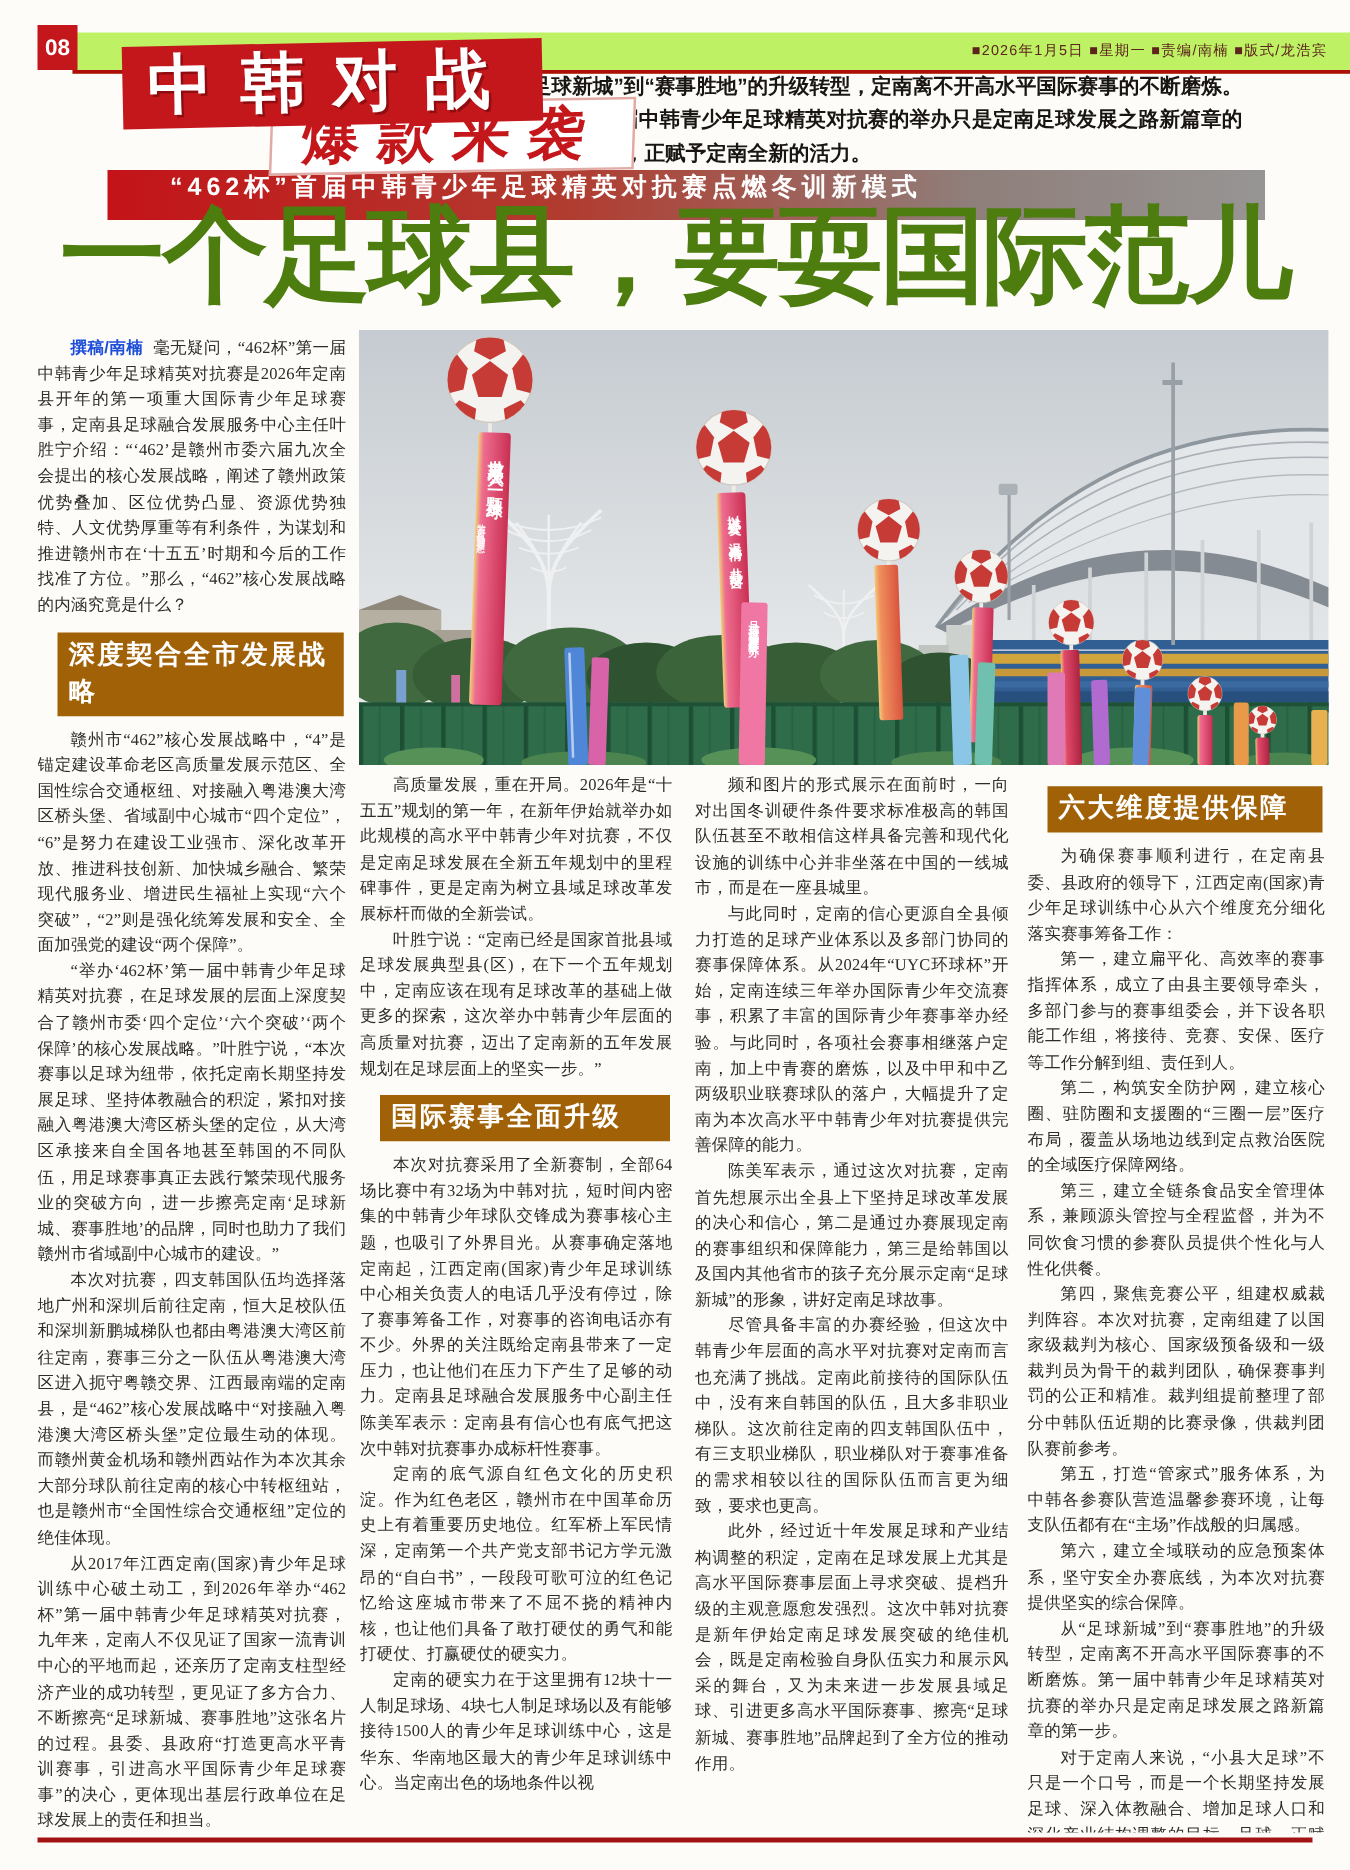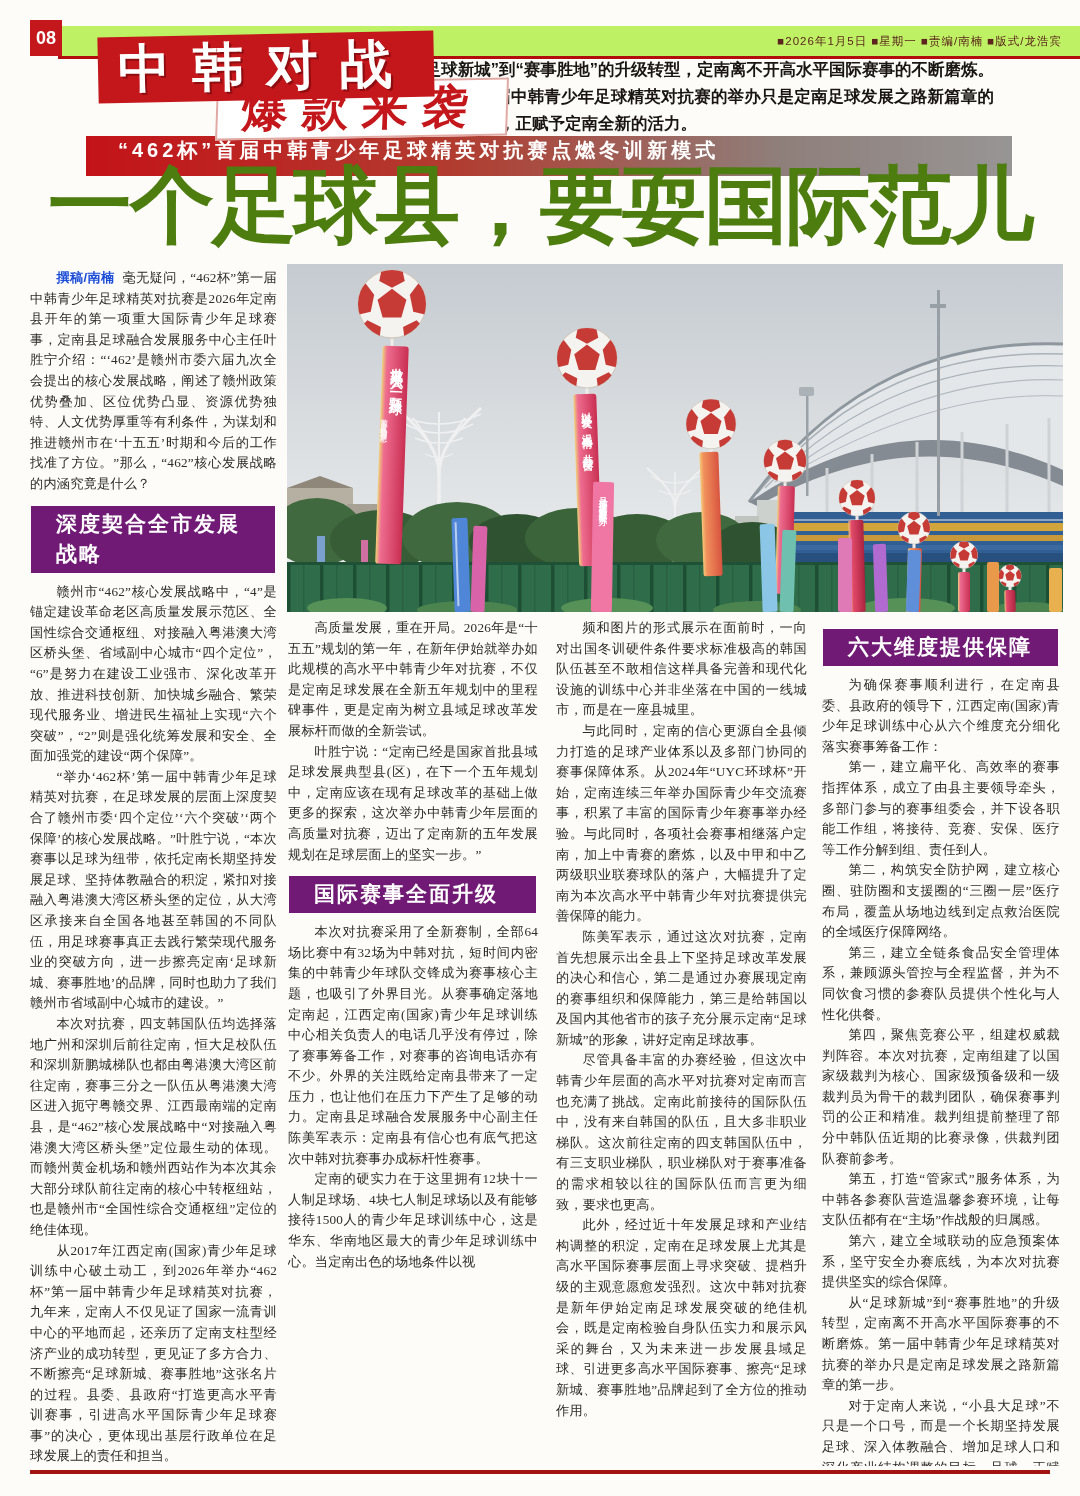--- a/index.html
+++ b/index.html
@@ -18,38 +18,38 @@
       text-shadow:2px 2px 0 #8f0d10;z-index:3;}
   .m2{position:absolute;left:216px;top:80px;background:#fff;border:2px solid #e2aaa4;color:#c4171c;
       padding:3px 24px 5px;font:900 46px/1 "Liberation Sans",sans-serif;letter-spacing:14px;
       transform:rotate(-1deg) skewX(-3deg);z-index:2;}
   
   .intro{position:absolute;left:400px;top:56px;width:594px;font:bold 16.5px/27px "Liberation Sans",sans-serif;
          color:#181512;text-align:justify;}
   .kicker{position:absolute;left:86px;top:136px;width:926px;height:40px;
           background:linear-gradient(90deg,#c41318 0%,#b13c30 40%,#8f7f7b 75%,#979594 100%);
           color:#fff;font:bold 20px/28px "Liberation Sans",sans-serif;letter-spacing:4px;
-          padding-left:32px;box-sizing:border-box;white-space:nowrap;}
+          padding-left:50px;box-sizing:border-box;white-space:nowrap;}
   .headline{position:absolute;left:28px;top:156px;width:1024px;margin:0;text-align:center;
             font:900 84px/100px "Liberation Serif",serif;color:#4d7c0f;letter-spacing:-2px;}
   
   .photo{position:absolute;left:287px;top:264px;width:776px;height:348px;overflow:hidden;}
   .vt{writing-mode:vertical-rl;text-orientation:upright;letter-spacing:2px;
       font-family:"Liberation Sans",sans-serif;font-weight:bold;fill:#fff;}
   
   .col{position:absolute;overflow:hidden;}
   .col1{left:30px;top:268px;width:247px;height:1196px;}
   .col2{left:288px;top:618px;width:250px;height:848px;}
   .col3{left:556px;top:618px;width:251px;height:848px;}
   .col4{left:822px;top:618px;width:238px;height:848px;}
   .bp{margin:0;text-indent:2em;font:13.2px/20.6px "Liberation Serif",serif;color:#2e2b28;
       text-align:justify;letter-spacing:.2px;}
   .byline{font-family:"Liberation Sans",sans-serif;font-weight:bold;color:#1d4ed8;margin-right:8px;}
-  .sechead{display:block;margin:11px 2px 9px 1px;background:#701a75;color:#fff;
-           font:bold 21px/30px "Liberation Sans",sans-serif;padding:3px 25px 4px;letter-spacing:2px;}
+  .sechead{display:block;margin:11px 2px 9px 16px;background:#a16207;color:#fff;
+           font:bold 21px/30px "Liberation Sans",sans-serif;padding:3px 9px 4px;letter-spacing:2px;}
   .botrule{position:absolute;left:30px;top:1470px;width:1020px;height:4px;background:#a31313;}
 </style>
 </head>
 <body>
 
 <div class="page">
 
   <div class="topband">
     <div class="dateline">■2026年1月5日 ■星期一 ■责编/南楠 ■版式/龙浩宾</div>
   </div>
@@ -282,20 +282,21 @@
     <p class="bp">“举办‘462杯’第一届中韩青少年足球精英对抗赛，在足球发展的层面上深度契合了赣州市委‘四个定位’‘六个突破’‘两个保障’的核心发展战略。”叶胜宁说，“本次赛事以足球为纽带，依托定南长期坚持发展足球、坚持体教融合的积淀，紧扣对接融入粤港澳大湾区桥头堡的定位，从大湾区承接来自全国各地甚至韩国的不同队伍，用足球赛事真正去践行繁荣现代服务业的突破方向，进一步擦亮定南‘足球新城、赛事胜地’的品牌，同时也助力了我们赣州市省域副中心城市的建设。”</p>
     <p class="bp">本次对抗赛，四支韩国队伍均选择落地广州和深圳后前往定南，恒大足校队伍和深圳新鹏城梯队也都由粤港澳大湾区前往定南，赛事三分之一队伍从粤港澳大湾区进入扼守粤赣交界、江西最南端的定南县，是“462”核心发展战略中“对接融入粤港澳大湾区桥头堡”定位最生动的体现。而赣州黄金机场和赣州西站作为本次其余大部分球队前往定南的核心中转枢纽站，也是赣州市“全国性综合交通枢纽”定位的绝佳体现。</p>
     <p class="bp">从2017年江西定南(国家)青少年足球训练中心破土动工，到2026年举办“462杯”第一届中韩青少年足球精英对抗赛，九年来，定南人不仅见证了国家一流青训中心的平地而起，还亲历了定南支柱型经济产业的成功转型，更见证了多方合力、不断擦亮“足球新城、赛事胜地”这张名片的过程。县委、县政府“打造更高水平青训赛事，引进高水平国际青少年足球赛事”的决心，更体现出基层行政单位在足球发展上的责任和担当。</p>
   </section>
 
   <section class="col col2">
     <p class="bp">高质量发展，重在开局。2026年是“十五五”规划的第一年，在新年伊始就举办如此规模的高水平中韩青少年对抗赛，不仅是定南足球发展在全新五年规划中的里程碑事件，更是定南为树立县域足球改革发展标杆而做的全新尝试。</p>
     <p class="bp">叶胜宁说：“定南已经是国家首批县域足球发展典型县(区)，在下一个五年规划中，定南应该在现有足球改革的基础上做更多的探索，这次举办中韩青少年层面的高质量对抗赛，迈出了定南新的五年发展规划在足球层面上的坚实一步。”</p>
     <h2 class="sechead">国际赛事全面升级</h2>
     <p class="bp">本次对抗赛采用了全新赛制，全部64场比赛中有32场为中韩对抗，短时间内密集的中韩青少年球队交锋成为赛事核心主题，也吸引了外界目光。从赛事确定落地定南起，江西定南(国家)青少年足球训练中心相关负责人的电话几乎没有停过，除了赛事筹备工作，对赛事的咨询电话亦有不少。外界的关注既给定南县带来了一定压力，也让他们在压力下产生了足够的动力。定南县足球融合发展服务中心副主任陈美军表示：定南县有信心也有底气把这次中韩对抗赛事办成标杆性赛事。</p>
+    <p class="bp">定南的底气源自红色文化的历史积淀。作为红色老区，赣州市在中国革命历史上有着重要历史地位。红军桥上军民情深，定南第一个共产党支部书记方学元激昂的“自白书”，一段段可歌可泣的红色记忆给这座城市带来了不屈不挠的精神内核，也让他们具备了敢打硬仗的勇气和能打硬仗、打赢硬仗的硬实力。</p>
     <p class="bp">定南的硬实力在于这里拥有12块十一人制足球场、4块七人制足球场以及有能够接待1500人的青少年足球训练中心，这是华东、华南地区最大的青少年足球训练中心。当定南出色的场地条件以视</p>
   </section>
 
   <section class="col col3">
     <p class="bp">频和图片的形式展示在面前时，一向对出国冬训硬件条件要求标准极高的韩国队伍甚至不敢相信这样具备完善和现代化设施的训练中心并非坐落在中国的一线城市，而是在一座县城里。</p>
     <p class="bp">与此同时，定南的信心更源自全县倾力打造的足球产业体系以及多部门协同的赛事保障体系。从2024年“UYC环球杯”开始，定南连续三年举办国际青少年交流赛事，积累了丰富的国际青少年赛事举办经验。与此同时，各项社会赛事相继落户定南，加上中青赛的磨炼，以及中甲和中乙两级职业联赛球队的落户，大幅提升了定南为本次高水平中韩青少年对抗赛提供完善保障的能力。</p>
     <p class="bp">陈美军表示，通过这次对抗赛，定南首先想展示出全县上下坚持足球改革发展的决心和信心，第二是通过办赛展现定南的赛事组织和保障能力，第三是给韩国以及国内其他省市的孩子充分展示定南“足球新城”的形象，讲好定南足球故事。</p>
     <p class="bp">尽管具备丰富的办赛经验，但这次中韩青少年层面的高水平对抗赛对定南而言也充满了挑战。定南此前接待的国际队伍中，没有来自韩国的队伍，且大多非职业梯队。这次前往定南的四支韩国队伍中，有三支职业梯队，职业梯队对于赛事准备的需求相较以往的国际队伍而言更为细致，要求也更高。</p>
     <p class="bp">此外，经过近十年发展足球和产业结构调整的积淀，定南在足球发展上尤其是高水平国际赛事层面上寻求突破、提档升级的主观意愿愈发强烈。这次中韩对抗赛是新年伊始定南足球发展突破的绝佳机会，既是定南检验自身队伍实力和展示风采的舞台，又为未来进一步发展县域足球、引进更多高水平国际赛事、擦亮“足球新城、赛事胜地”品牌起到了全方位的推动作用。</p>
   </section>

